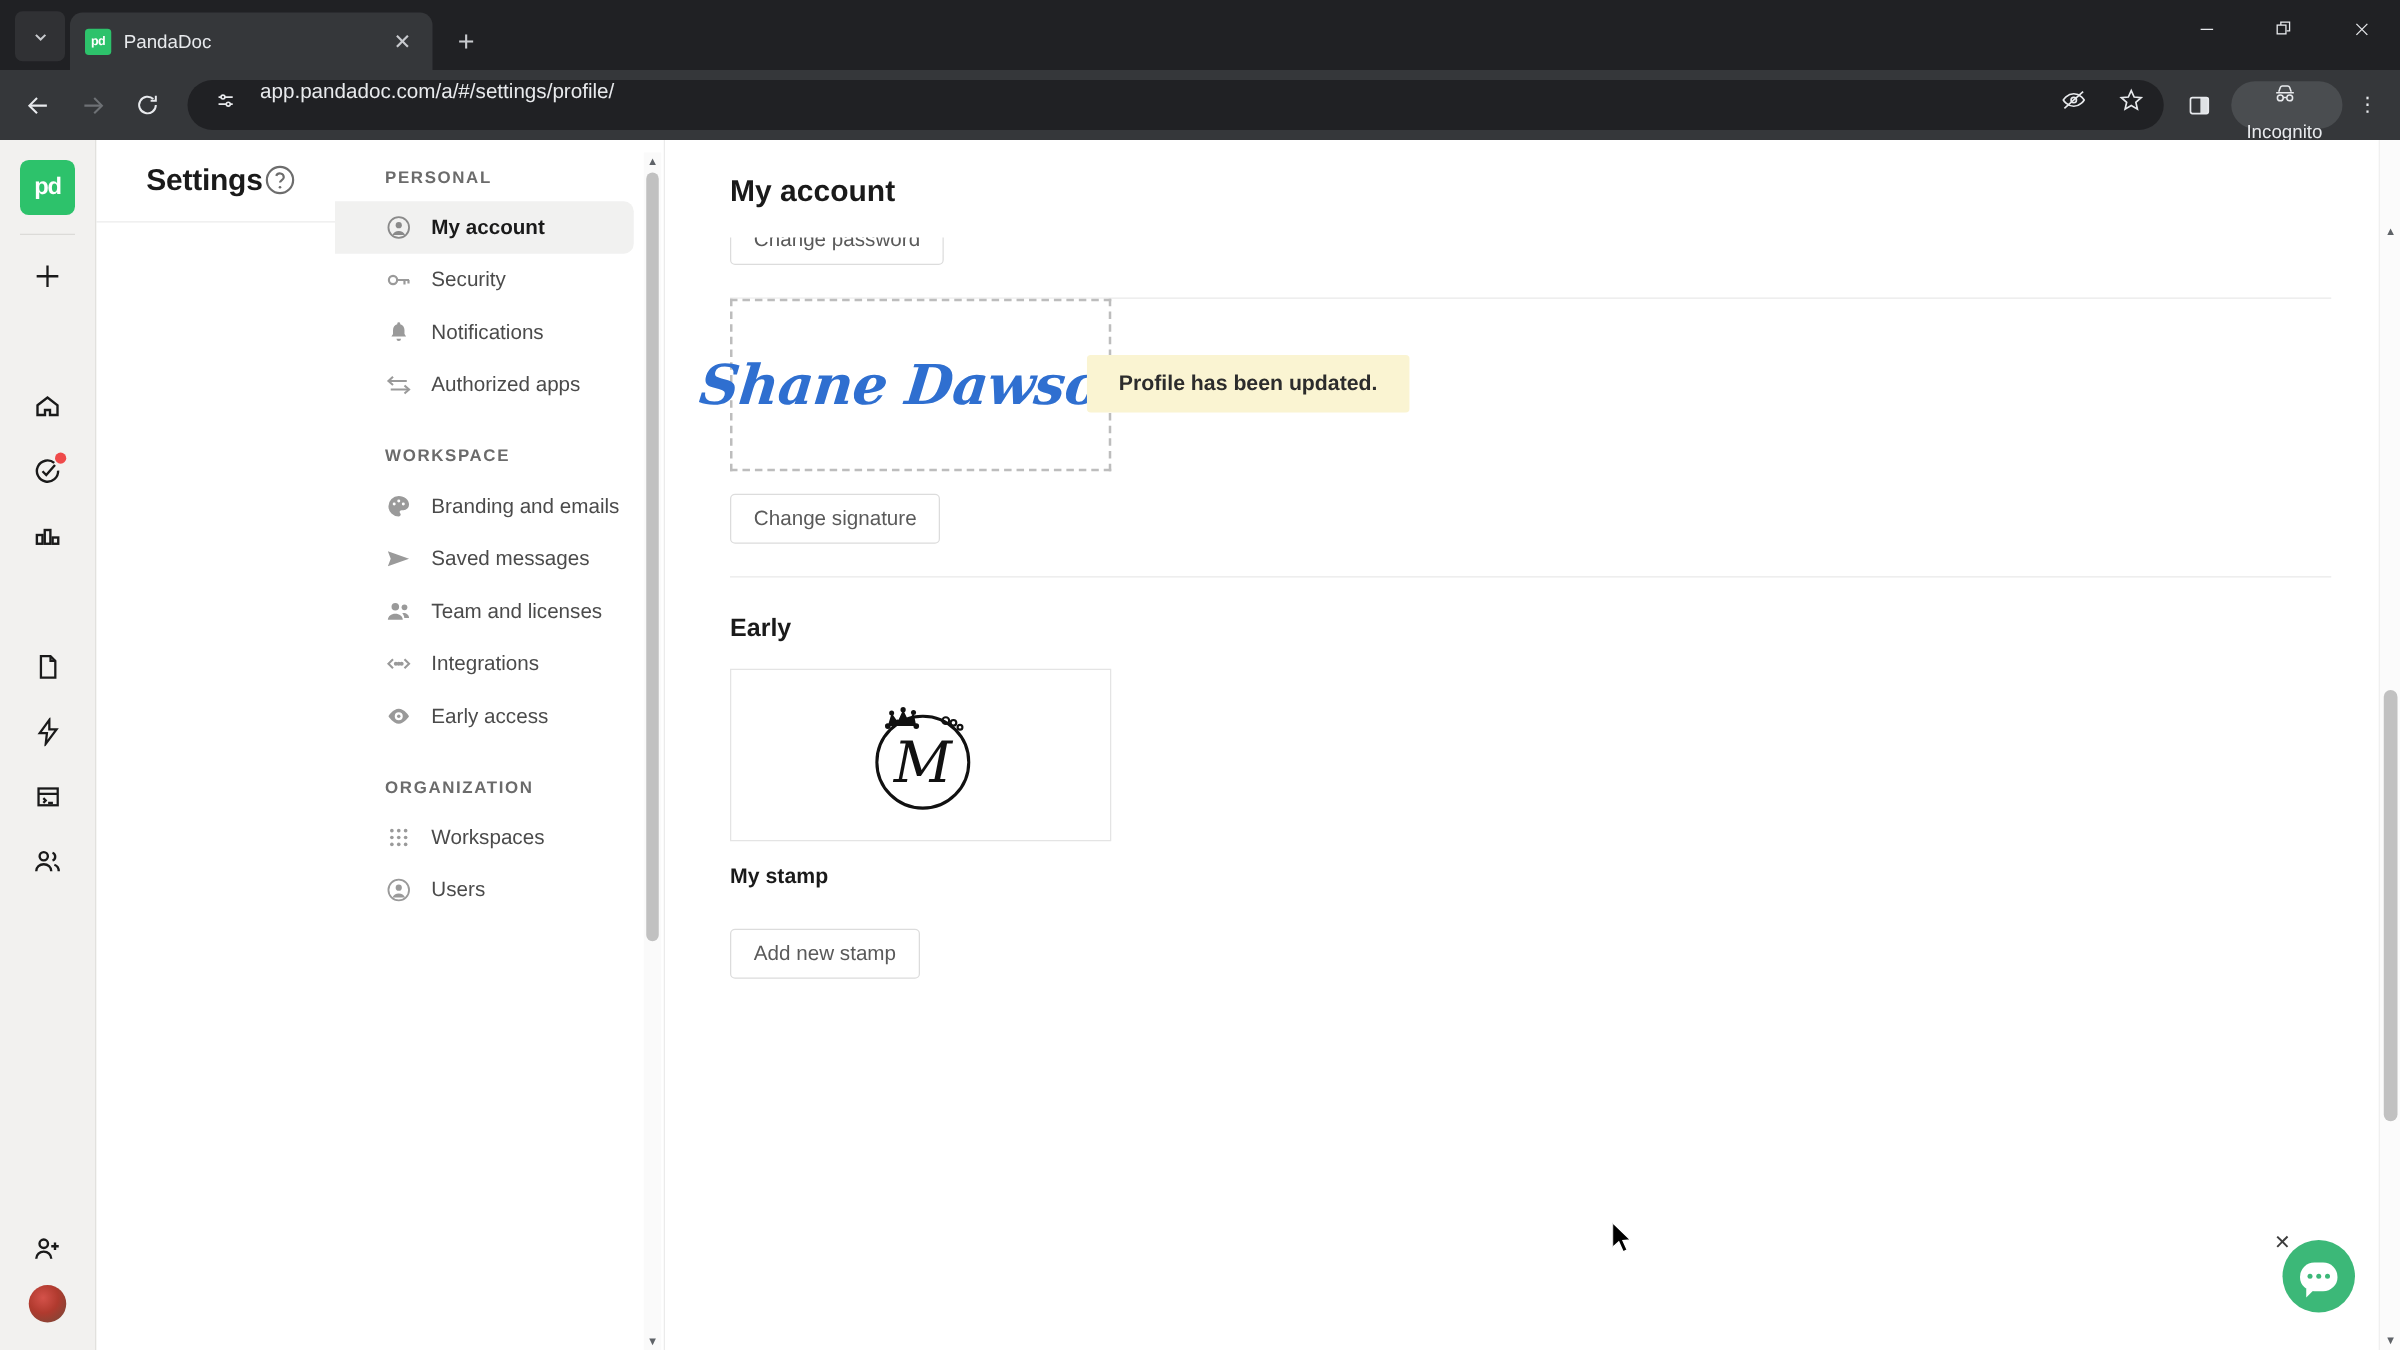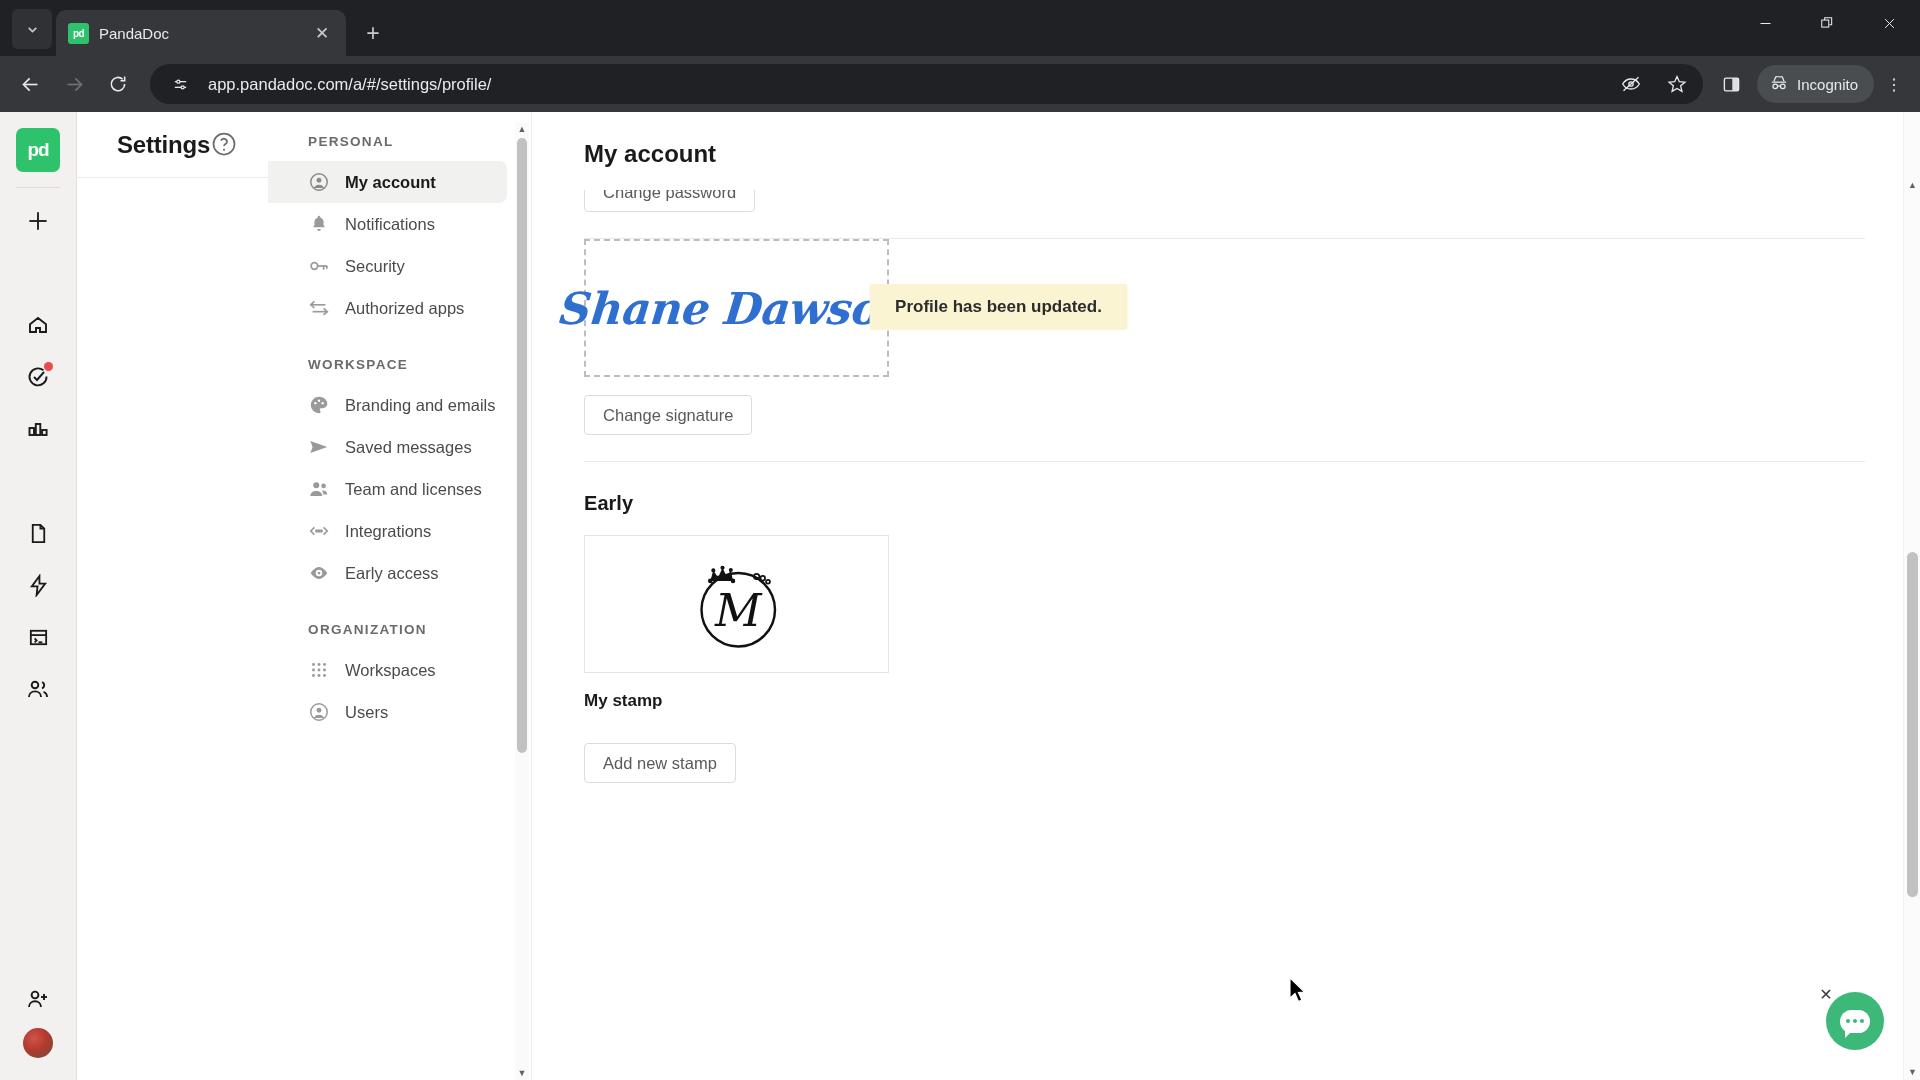--- a/index.html
+++ b/index.html
@@ -46,30 +46,30 @@
 
   .toolbar {
     height: 56px; background: #35373a; display: flex; align-items: center;
     padding: 0 10px; gap: 4px;
   }
   .navbtn { width: 40px; height: 40px; border-radius: 50%; display: flex;
     align-items: center; justify-content: center; color: #e8eaed; }
   .navbtn.disabled { color: #6e7175; }
   .omnibox {
     flex: 1; height: 40px; background: #202124; border-radius: 20px;
-    display: flex; align-items: center; padding: 0 14px; gap: 12px; margin: 0 8px;
+    display: flex; padding: 0 14px; gap: 12px; margin: 0 8px;
     position: relative;
   }
   .omnibox .url { color: #e8eaed; font-size: 16.5px; flex: 1; }
   .omni-right { position: absolute; right: 10px; display: flex; align-items: center; gap: 14px; }
   .tb-icon { width: 32px; height: 32px; display: flex; align-items: center; justify-content: center;
     color: #e8eaed; }
   .incognito-pill {
     height: 38px; border-radius: 19px; background: #4a4d50; display: flex; align-items: center;
-    gap: 8px; padding: 0 16px 0 12px; color: #e8eaed; font-size: 15px; margin-left: 6px;
+    gap: 8px; padding: 0 16px 0 12px; color: #e8eaed; font-size: 15px; margin-left: 6px; flex-direction: column;
   }
 
   
   .app { flex: 1; display: flex; background: #fff; position: relative; overflow: hidden; }
 
   
   .rail {
     width: 77px; background: #f2f1ef; border-right: 1px solid #e2e1de;
     display: flex; flex-direction: column; align-items: center; padding-top: 16px;
     flex-shrink: 0;
@@ -420,37 +420,37 @@
                   <svg width="22" height="22" viewBox="0 0 24 24" fill="none" stroke="currentColor" stroke-width="1.6">
                       <circle cx="12" cy="12" r="9"></circle>
                       <circle cx="12" cy="10" r="2.7" fill="currentColor" stroke="none"></circle>
                       <path d="M6.5 18.6a6 6 0 0 1 11 0" fill="currentColor" stroke="none"></path>
                     </svg>
                 </span>
                 <span>My account</span>
               </div>
               <div class="nav-item">
                 <span class="nav-ico">
-                  <svg width="22" height="22" viewBox="0 0 24 24" fill="currentColor">
-                      <path d="M12 3a1.3 1.3 0 0 1 1.3 1.3v.5c2.2.6 3.7 2.6 3.7 5v3.4l1.4 2.3H5.6L7 13.2V9.8c0-2.4 1.5-4.4 3.7-5v-.5A1.3 1.3 0 0 1 12 3z"></path>
-                      <path d="M10 17.5a2 2 0 0 0 4 0z"></path>
-                    </svg>
-                </span>
-                <span>Notifications</span>
-              </div>
-              <div class="nav-item">
-                <span class="nav-ico">
                   <svg width="22" height="22" viewBox="0 0 24 24" fill="none" stroke="currentColor" stroke-width="1.9">
                       <circle cx="7" cy="12" r="3.6"></circle>
                       <line x1="10.6" y1="12" x2="21" y2="12"></line>
                       <line x1="17" y1="12" x2="17" y2="16"></line>
                       <line x1="20.5" y1="12" x2="20.5" y2="15"></line>
                     </svg>
                 </span>
                 <span>Security</span>
+              </div>
+              <div class="nav-item">
+                <span class="nav-ico">
+                  <svg width="22" height="22" viewBox="0 0 24 24" fill="currentColor">
+                      <path d="M12 3a1.3 1.3 0 0 1 1.3 1.3v.5c2.2.6 3.7 2.6 3.7 5v3.4l1.4 2.3H5.6L7 13.2V9.8c0-2.4 1.5-4.4 3.7-5v-.5A1.3 1.3 0 0 1 12 3z"></path>
+                      <path d="M10 17.5a2 2 0 0 0 4 0z"></path>
+                    </svg>
+                </span>
+                <span>Notifications</span>
               </div>
               <div class="nav-item">
                 <span class="nav-ico">
                   <svg width="22" height="22" viewBox="0 0 24 24" fill="none" stroke="currentColor" stroke-width="1.8">
                       <line x1="3" y1="8.5" x2="19" y2="8.5"></line>
                       <polyline points="7,4.8 3,8.5 7,12"></polyline>
                       <line x1="21" y1="16" x2="5" y2="16"></line>
                       <polyline points="17,12.4 21,16 17,19.4"></polyline>
                     </svg>
                 </span>

